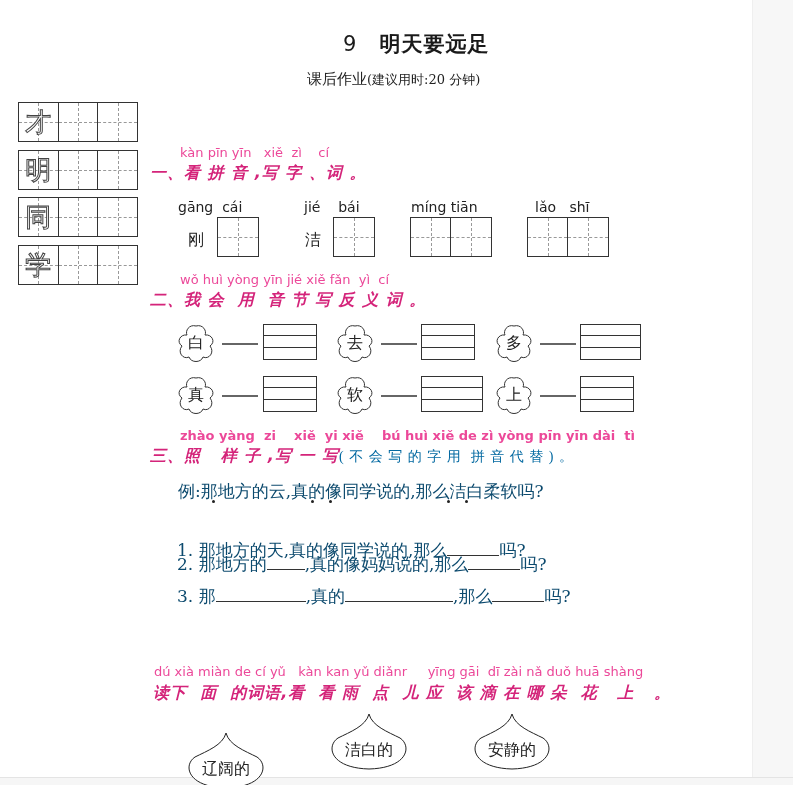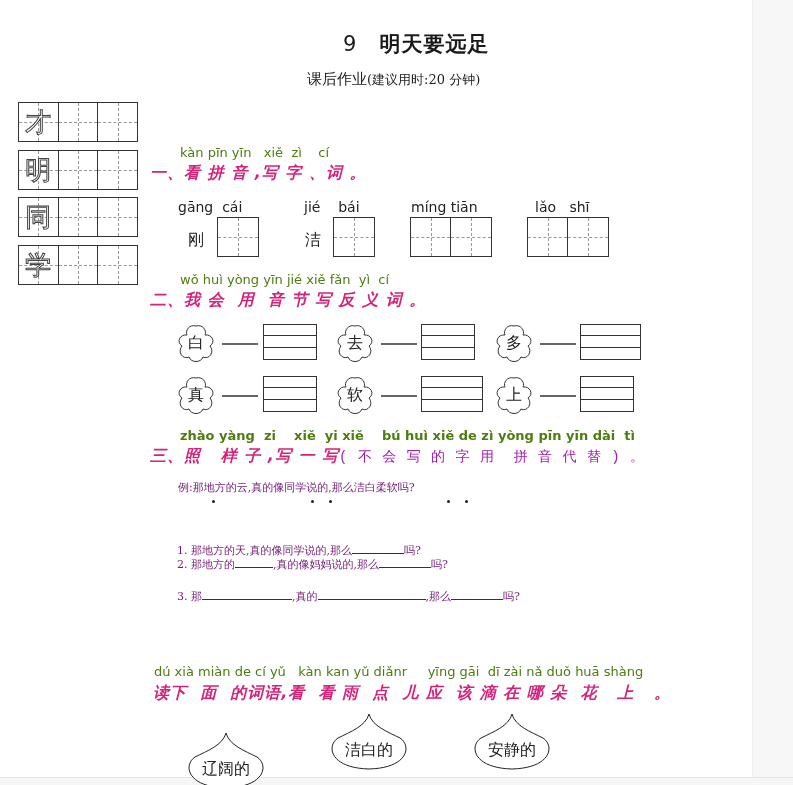--- a/index.html
+++ b/index.html
@@ -11,38 +11,38 @@
   .title .num{margin-right:22px;font-weight:normal;}
   .subtitle{left:307px;top:70px;font-size:15px;color:#222;}
   .subtitle .small{font-size:13px;text-align:right;}
   
   .pgrid{position:absolute;left:18px;width:120px;height:40px;border:1.5px solid #333;display:flex;box-sizing:border-box;}
   .pcell{flex:1;position:relative;border-right:1.5px solid #333;box-sizing:border-box;}
   .pcell:last-child{border-right:none;}
   .pcell::before{content:"";position:absolute;left:50%;top:0;bottom:0;border-left:1px dashed #999;}
   .pcell::after{content:"";position:absolute;top:50%;left:0;right:0;border-top:1px dashed #999;}
   .pchar{position:absolute;left:0;right:0;top:2px;text-align:center;font-size:26px;color:#fff;-webkit-text-stroke:1px #444;z-index:2;font-family:"DejaVu Serif",serif;}
-  .pink{color:#a21caf;font-family:Liberation Mono, monospace;}
-  .pinyin{font-size:13px;color:#4d7c0f;font-family:"DejaVu Sans",sans-serif;white-space:pre;}
+  .pink{color:#0369a1;font-family:Liberation Serif, serif;}
+  .pinyin{font-size:13px;color:#ec4899;font-family:"DejaVu Sans",sans-serif;white-space:pre;}
   .heading{font-size:16px;font-weight:bold;color:#d4247a;font-family:"DejaVu Sans",sans-serif;white-space:pre;letter-spacing:1px;font-style:italic;}
   .py-black{font-size:14px;color:#222;font-family:"DejaVu Sans",sans-serif;white-space:pre;}
   .tian{position:absolute;height:40px;border:1.5px solid #333;box-sizing:border-box;display:flex;}
   .tcell{width:40px;position:relative;border-right:1.5px solid #333;box-sizing:border-box;}
   .tcell:last-child{border-right:none;}
   .tcell::before{content:"";position:absolute;left:50%;top:0;bottom:0;border-left:1px dashed #999;}
   .tcell::after{content:"";position:absolute;top:50%;left:0;right:0;border-top:1px dashed #999;}
   .given{font-size:16px;color:#222;}
   
   .flower{position:absolute;width:40px;height:40px;}
   .flower span{position:absolute;left:0;right:0;top:10px;text-align:center;font-size:16px;color:#222;}
   .dash{position:absolute;height:1.5px;background:#666;width:36px;}
   .lines{position:absolute;width:54px;height:36px;border:1.5px solid #333;box-sizing:border-box;}
   .lines::before{content:"";position:absolute;left:0;right:0;top:10px;border-top:1.5px solid #333;}
   .lines::after{content:"";position:absolute;left:0;right:0;top:22px;border-top:1.5px solid #333;}
-  .sent{font-size:11px;color:#701a75;white-space:pre;}
+  .sent{font-size:17px;color:#0c4a6e;white-space:pre;}
   .blank{display:inline-block;border-bottom:1px solid #333;height:14px;vertical-align:baseline;}
   .dot{position:absolute;width:3px;height:3px;background:#222;border-radius:50%;}
   .drop{position:absolute;width:82px;height:60px;}
   .drop span{position:absolute;left:0;right:0;top:28px;text-align:center;font-size:16px;color:#222;}
 </style>
 </head>
 <body>
 
 <div class="right-strip"></div>
 <div class="bottom-bar"></div>

